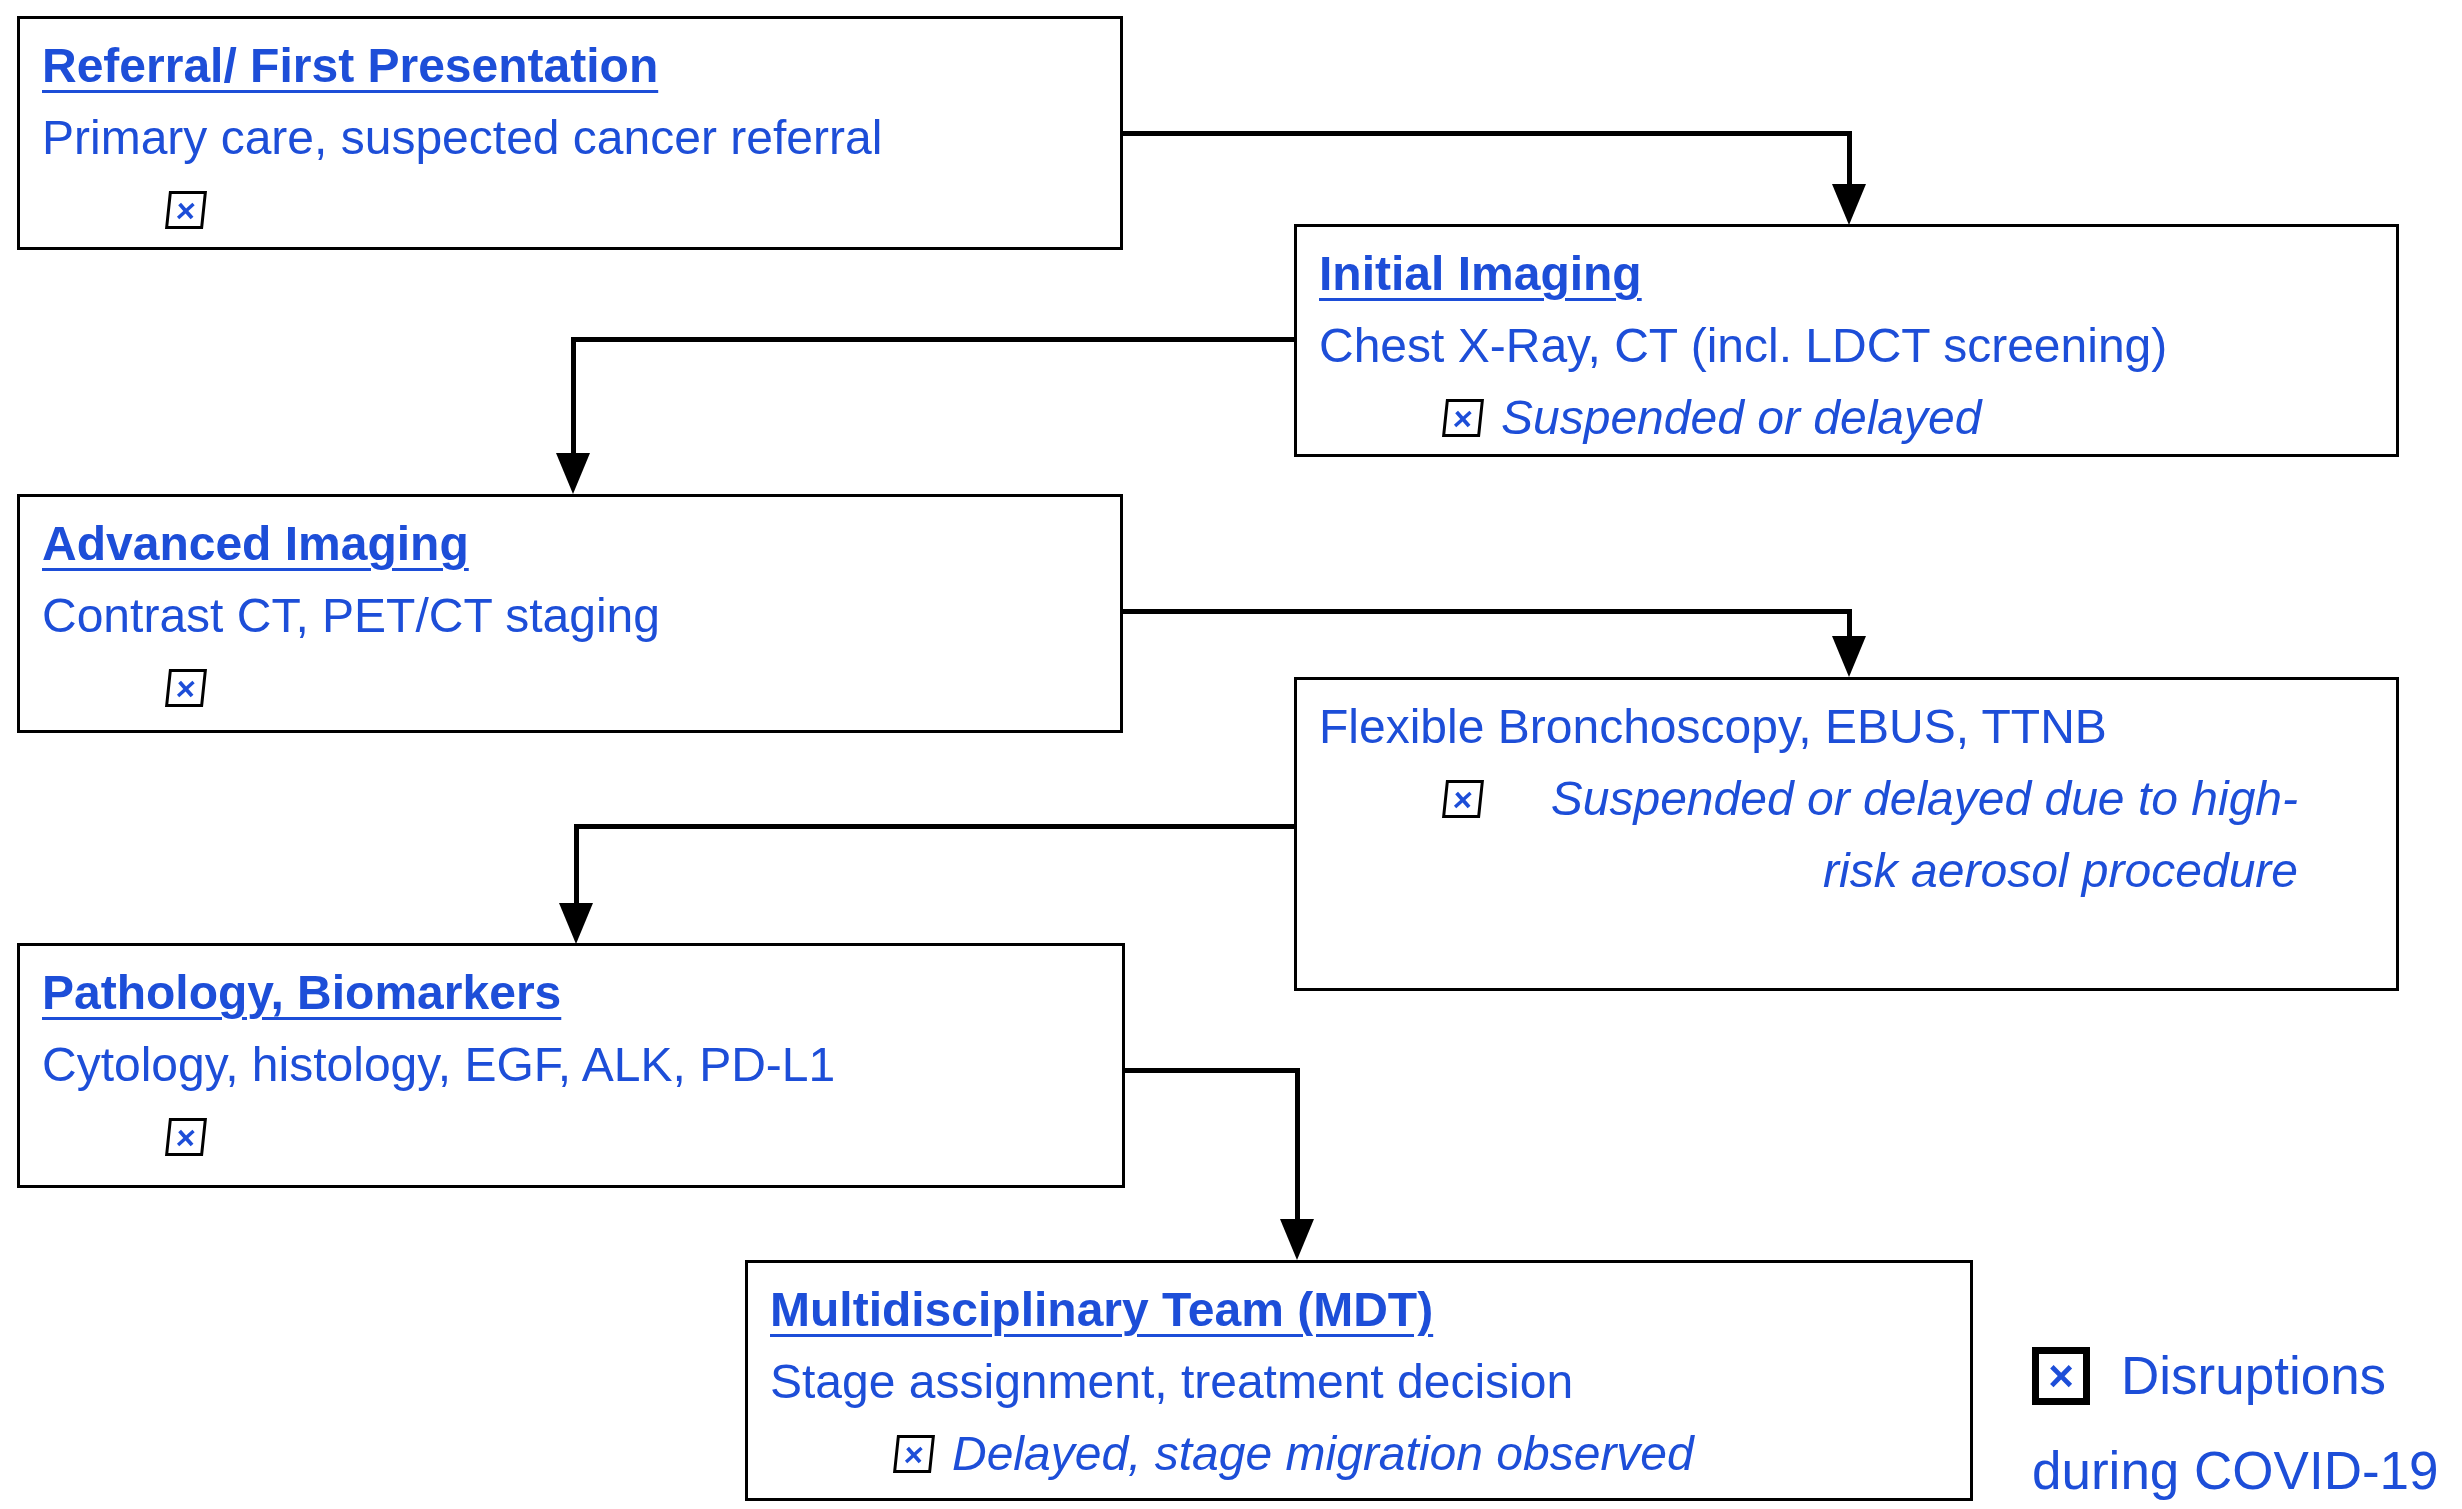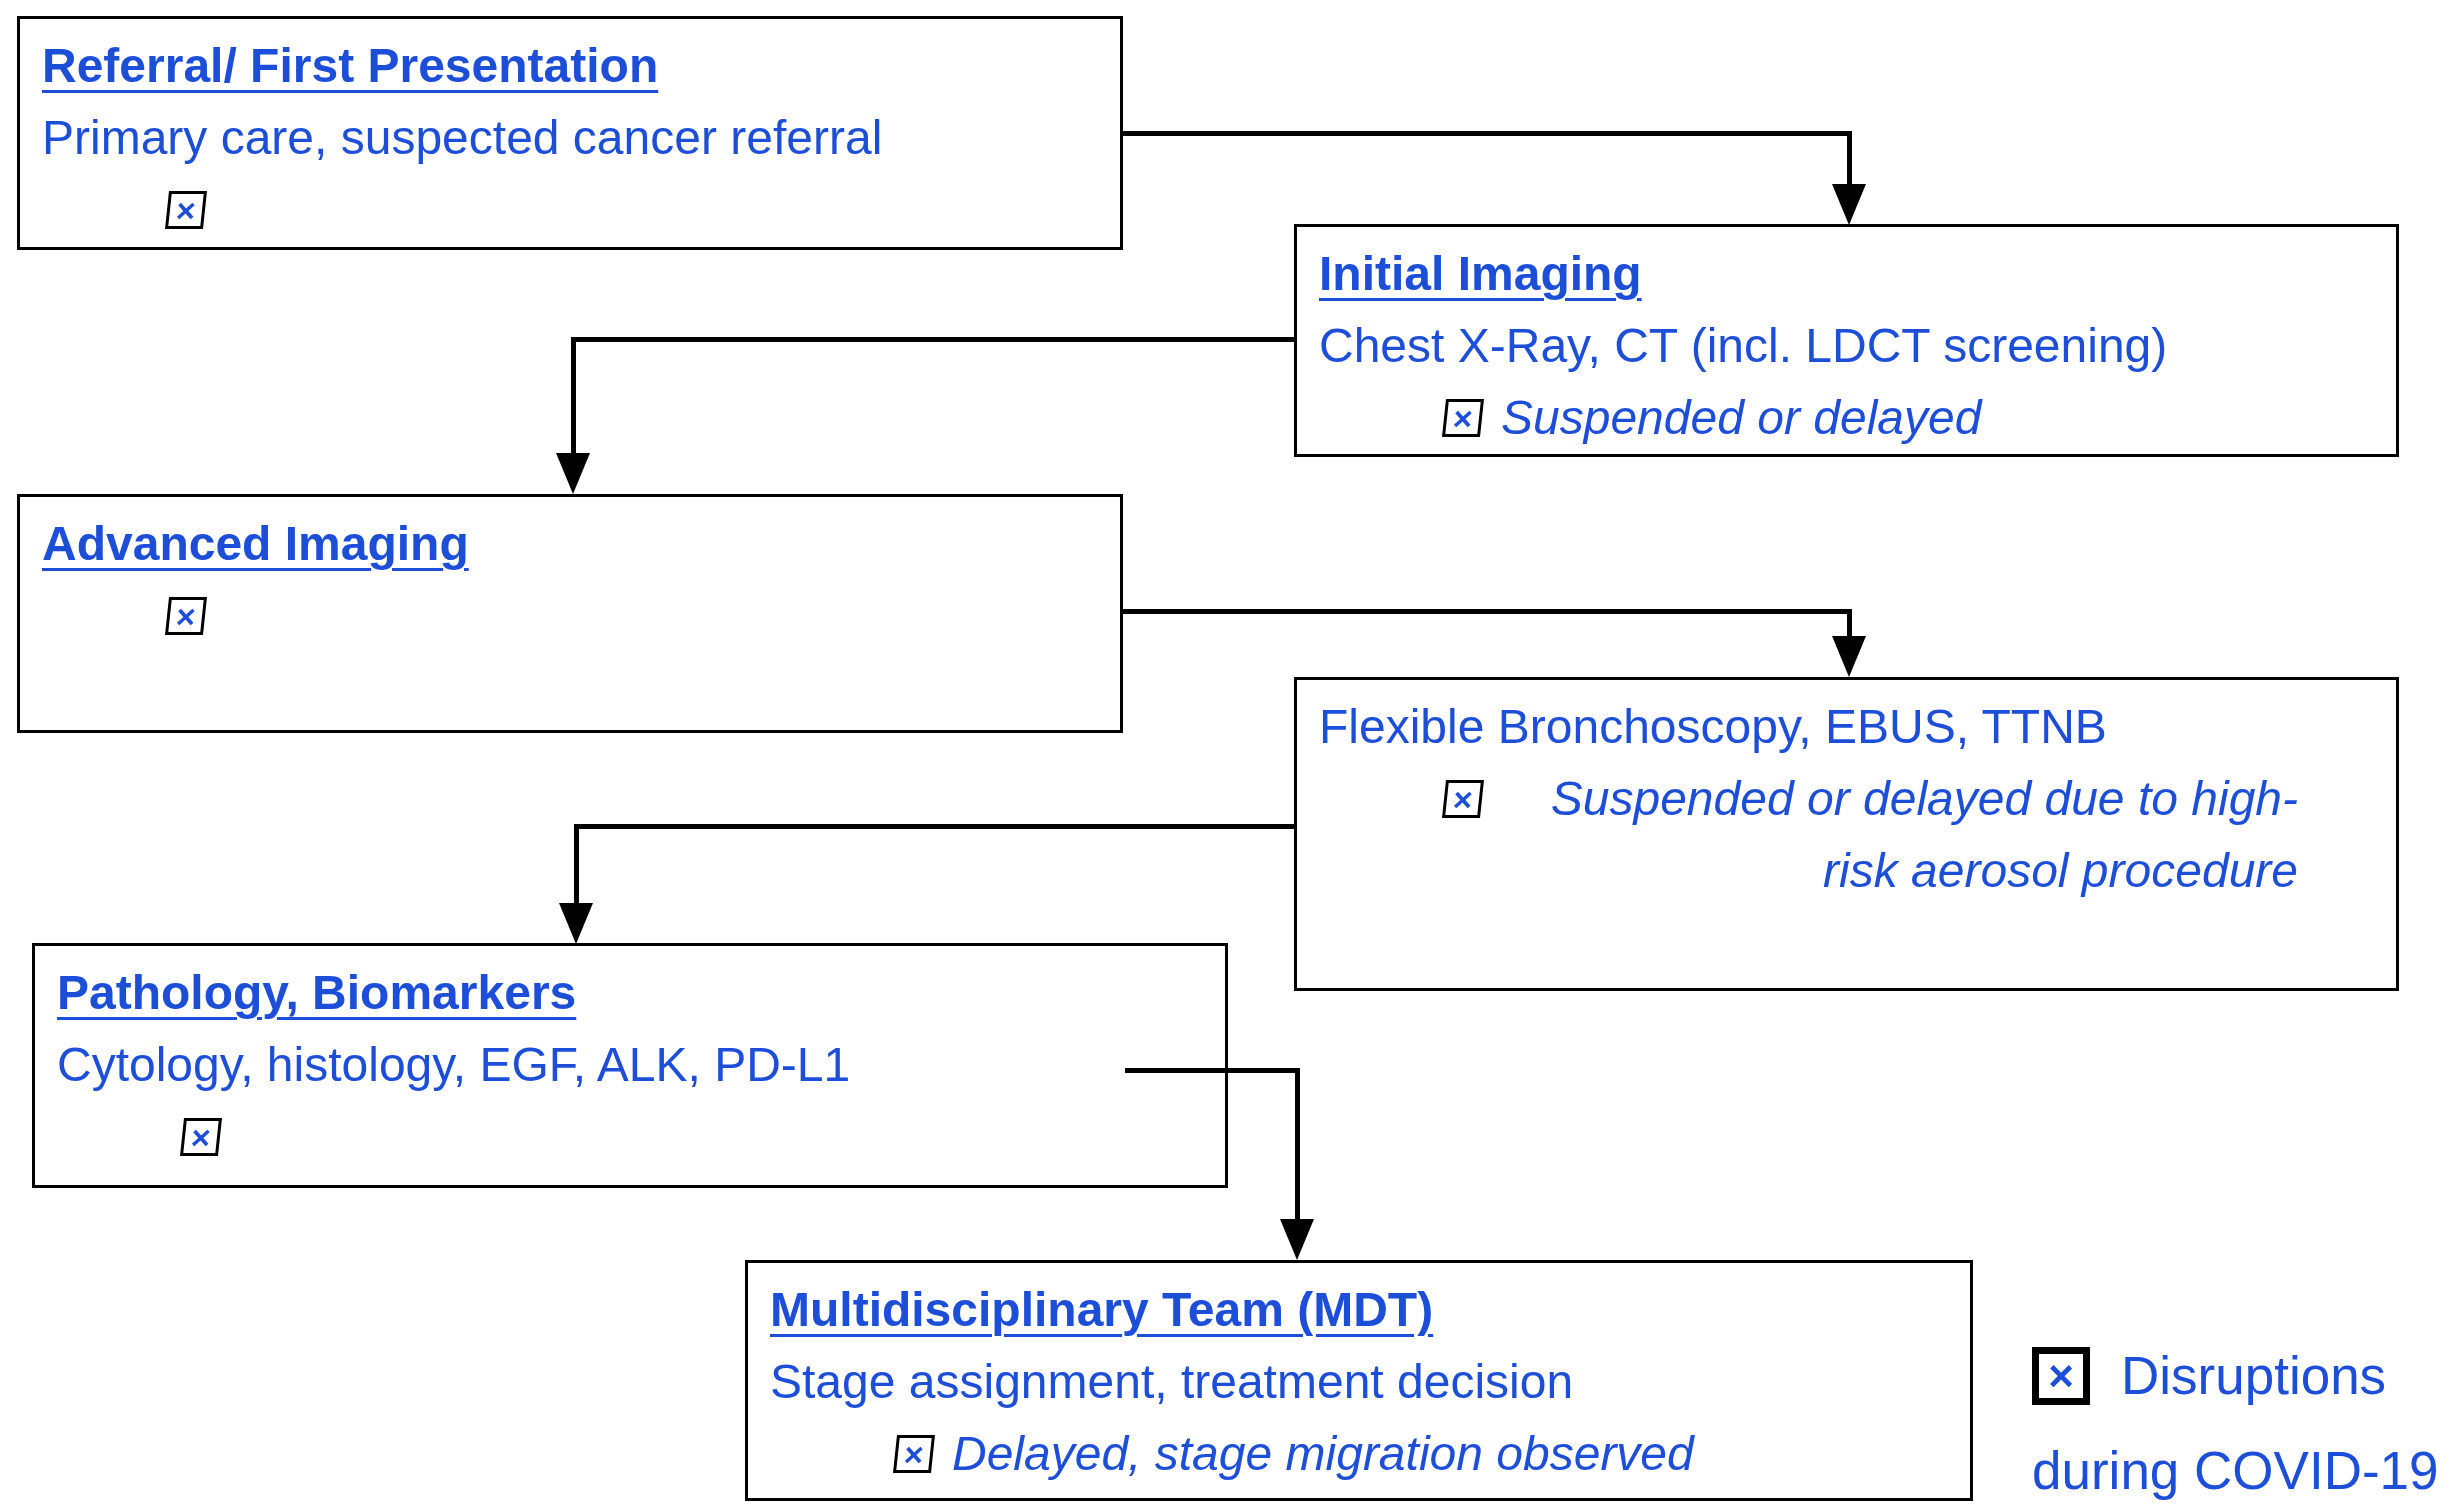--- a/index.html
+++ b/index.html
@@ -79,21 +79,21 @@
     height: 0;
     border-left: 17px solid transparent;
     border-right: 17px solid transparent;
     border-top: 41px solid #000000;
   }
   
   .b1 { left: 17px;   top: 15.6px;   width: 1106px; height: 234px; }
   .b2 { left: 1294px; top: 224px;  width: 1105px; height: 233px; }
   .b3 { left: 17px;   top: 494px;  width: 1106px; height: 239px; }
   .b4 { left: 1294px; top: 677px;  width: 1105px; height: 314px; }
-  .b5 { left: 17px;   top: 943px; width: 1196px; height: 245px; margin-left: 15px; }
+  .b5 { left: 17px;   top: 943px; width: 1108px; height: 245px; }
   .b6 { left: 745px;  top: 1260px; width: 1228px; height: 241px; }
   
   .legend {
     position: absolute;
     left: 2032px;
     top: 1338px;
     font-size: 53px;
     line-height: 75px;
   }
   .legend-row1 {
@@ -141,20 +141,21 @@
     <div class="disrupt">
       <span class="xbox">
           <span class="xmark">×</span>
         </span>
       <span class="dtext">Suspended or delayed</span>
     </div>
   </div>
 
   <div class="box b3">
     <div class="title">Advanced Imaging</div>
+    <div class="body">Contrast CT, PET/CT staging</div>
     <div class="disrupt">
       <span class="xbox">
           <span class="xmark">×</span>
         </span>
     </div>
   </div>
 
   <div class="box b4">
     <div class="body">Flexible Bronchoscopy, EBUS, TTNB</div>
     <div class="disrupt">

